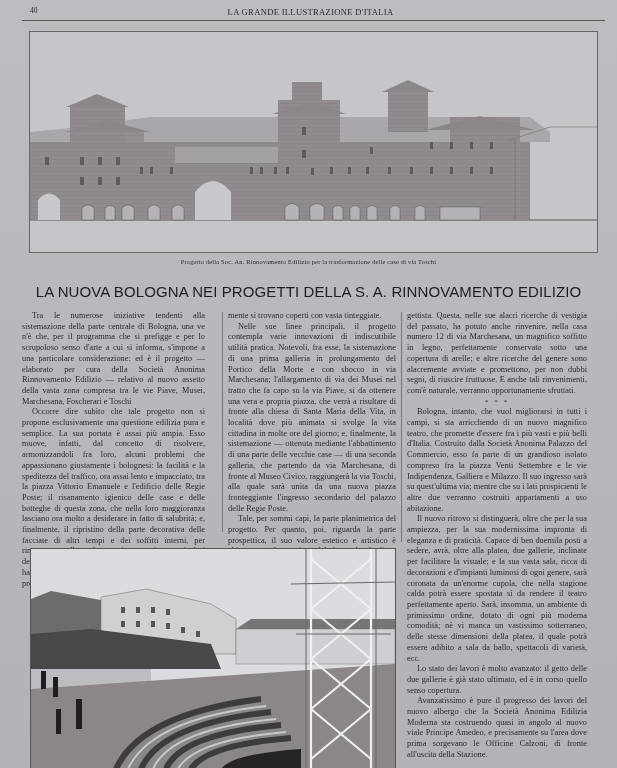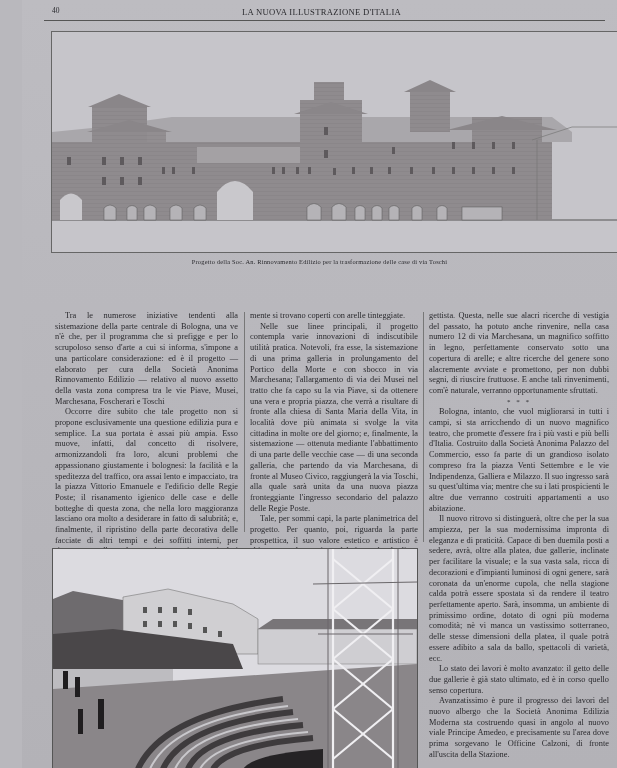--- a/index.html
+++ b/index.html
@@ -1,18 +1,18 @@
 <!DOCTYPE html>
 <html><head>
 <meta charset="utf-8">
 <style>
   html, body { margin:0; padding:0; }
   body { width:617px; height:768px; background:#b9b8bd; overflow:hidden; position:relative;
          font-family:"Liberation Serif", "DejaVu Serif", serif; color:#2a2a2e; }
-  .page { position:absolute; inset:0; background:linear-gradient(180deg,#bdbcc1 0%,#b7b6bb 60%,#b3b2b7 100%);margin-left:22px; }
+  .page { position:absolute; inset:0; background:linear-gradient(180deg,#bdbcc1 0%,#b7b6bb 60%,#b3b2b7 100%); }
   .running-head { position:absolute; top:4px; left:22px; right:18px; height:14px; font-size:8.5px; }
   .page-num { position:absolute; left:8px; top:2px; font-size:7.5px; }
   .journal-title { position:absolute; left:0; right:0; text-align:center; top:3px; letter-spacing:0.3px; font-size:8.6px; }
   .head-rule { position:absolute; top:20px; left:22px; right:12px; height:1px; background:#555; }
 
   .drawing { position:absolute; left:29px; top:31px; width:567px; height:220px; border:1px solid #666; background:#c6c5ca; overflow:hidden; }
   .caption { position:absolute; top:258px; left:0; right:0; text-align:center; font-size:6.4px; letter-spacing:0.2px; }
   .article-title { position:absolute; top:283px; left:0; right:0; text-align:center; font-family:"Liberation Sans","DejaVu Sans",sans-serif; font-size:15px; letter-spacing:0.1px; color:#1e1e22; }
 
   .col { position:absolute; font-size:8.35px; line-height:10.7px; text-align:justify; }
@@ -23,21 +23,21 @@
 
   .photo { position:absolute; left:30px; top:548px; width:364px; height:220px; border:1px solid #555; overflow:hidden; background:#d9d8dc; }
 </style>
 </head>
 <body>
 
 <div class="page">
 
   <div class="running-head">
     <span class="page-num">40</span>
-    <span class="journal-title">LA NUOVA ILLUSTRAZIONE D'ITALIA</span>
+    <span class="journal-title">LA GRANDE ILLUSTRAZIONE D'ITALIA</span>
   </div>
   <div class="head-rule"></div>
 
   <div class="drawing">
     <svg width="567" height="220" viewBox="0 0 567 220">
       <defs>
         <pattern id="brick" width="6" height="4" patternUnits="userSpaceOnUse">
           <rect width="6" height="4" fill="#8f8b8e"></rect>
           <line x1="0" y1="3.8" x2="6" y2="3.8" stroke="#7e7a7d" stroke-width="0.4"></line>
         </pattern>
@@ -119,29 +119,30 @@
         <rect x="410" y="175" width="40" height="13"></rect>
       </g>
 
       <polyline points="480,108 520,95 567,95" fill="none" stroke="#777" stroke-width="0.7"></polyline>
       <line x1="485" y1="108" x2="485" y2="188" stroke="#777" stroke-width="0.7"></line>
     </svg>
   </div>
 
   <div class="caption">Progetto della Soc. An. Rinnovamento Edilizio per la trasformazione delle case di via Toschi</div>
 
-
-  <div class="col" style="left:33px; top:311px; width:183px;">
+  <div class="article-title">LA NUOVA BOLOGNA NEI PROGETTI DELLA S. A. RINNOVAMENTO EDILIZIO</div>
+
+  <div class="col" style="left:22px; top:311px; width:183px;">
     <p>Tra le numerose iniziative tendenti alla sistemazione della parte centrale di Bologna, una ve n'è che, per il programma che si prefigge e per lo scrupoloso senso d'arte a cui si informa, s'impone a una particolare considerazione: ed è il progetto — elaborato per cura della Società Anonima Rinnovamento Edilizio — relativo al nuovo assetto della vasta zona compresa tra le vie Piave, Musei, Marchesana, Foscherari e Toschi</p>
     <p>Occorre dire subito che tale progetto non si propone esclusivamente una questione edilizia pura e semplice. La sua portata è assai più ampia. Esso muove, infatti, dal concetto di risolvere, armonizzandoli fra loro, alcuni problemi che appassionano giustamente i bolognesi: la facilità e la speditezza del traffico, ora assai lento e impacciato, tra la piazza Vittorio Emanuele e l'edificio delle Regie Poste; il risanamento igienico delle case e delle botteghe di questa zona, che nella loro maggioranza lasciano ora molto a desiderare in fatto di salubrità; e, finalmente, il ripristino della parte decorativa delle facciate di altri tempi e dei soffitti interni, per rimettere alla luce importanti particolari dell'architettura tipica bolognese, che mani profane hanno in addietro sepolto sotto la malta, nonchè pregevoli cassettonati, che attual-</p>
   </div>
   <div class="col-rule" style="left:222px; top:312px; height:220px;"></div>
 
   <div class="col" style="left:228px; top:311px; width:168px;">
-    <p class="noindent">mente si trovano coperti con arelle tinteggiate.</p>
+    <p class="noindent">mente si trovano coperti con vasta tinteggiate.</p>
     <p>Nelle sue linee principali, il progetto contempla varie innovazioni di indiscutibile utilità pratica. Notevoli, fra esse, la sistemazione di una prima galleria in prolungamento del Portico della Morte e con sbocco in via Marchesana; l'allargamento di via dei Musei nel tratto che fa capo su la via Piave, si da ottenere una vera e propria piazza, che verrà a risultare di fronte alla chiesa di Santa Maria della Vita, in località dove più animata si svolge la vita cittadina in molte ore del giorno; e, finalmente, la sistemazione — ottenuta mediante l'abbattimento di una parte delle vecchie case — di una seconda galleria, che partendo da via Marchesana, di fronte al Museo Civico, raggiungerà la via Toschi, alla quale sarà unita da una nuova piazza fronteggiante l'ingresso secondario del palazzo delle Regie Poste.</p>
     <p>Tale, per sommi capi, la parte planimetrica del progetto. Per quanto, poi, riguarda la parte prospettica, il suo valore estetico e artistico è chiaramente lumeggiato dal fatto che le linee architettoniche sono state desunte da motivi tornati alla luce in altre fabbriche della zona, in seguito a uno scrupoloso e diligente raschiamento delle vecchie facciate, compiuto a cura della Società pro-</p>
   </div>
   <div class="col-rule" style="left:401px; top:312px; height:230px;"></div>
 
   <div class="col" style="left:407px; top:311px; width:180px;">
     <p class="noindent">gettista. Questa, nelle sue alacri ricerche di vestigia del passato, ha potuto anche rinvenire, nella casa numero 12 di via Marchesana, un magnifico soffitto in legno, perfettamente conservato sotto una copertura di arelle; e altre ricerche del genere sono alacremente avviate e promettono, per non dubbi segni, di riuscire fruttuose. E anche tali rinvenimenti, com'è naturale, verranno opportunamente sfruttati.</p>
     <p class="stars">* * *</p>
     <p>Bologna, intanto, che vuol migliorarsi in tutti i campi, si sta arricchendo di un nuovo magnifico teatro, che promette d'essere fra i più vasti e più belli d'Italia. Costruito dalla Società Anonima Palazzo del Commercio, esso fa parte di un grandioso isolato compreso fra la piazza Venti Settembre e le vie Indipendenza, Galliera e Milazzo. Il suo ingresso sarà su quest'ultima via; mentre che su i lati prospicienti le altre due verranno costruiti appartamenti a uso abitazione.</p>
     <p>Il nuovo ritrovo si distinguerà, oltre che per la sua ampiezza, per la sua modernissima impronta di eleganza e di praticità. Capace di ben duemila posti a sedere, avrà, oltre alla platea, due gallerie, inclinate per facilitare la visuale; e la sua vasta sala, ricca di decorazioni e d'impianti luminosi di ogni genere, sarà coronata da un'enorme cupola, che nella stagione calda potrà essere spostata sì da rendere il teatro perfettamente aperto. Sarà, insomma, un ambiente di primissimo ordine, dotato di ogni più moderna comodità; nè vi manca un vastissimo sotterraneo, delle stesse dimensioni della platea, il quale potrà essere adibito a sala da ballo, spettacoli di varietà, ecc.</p>

